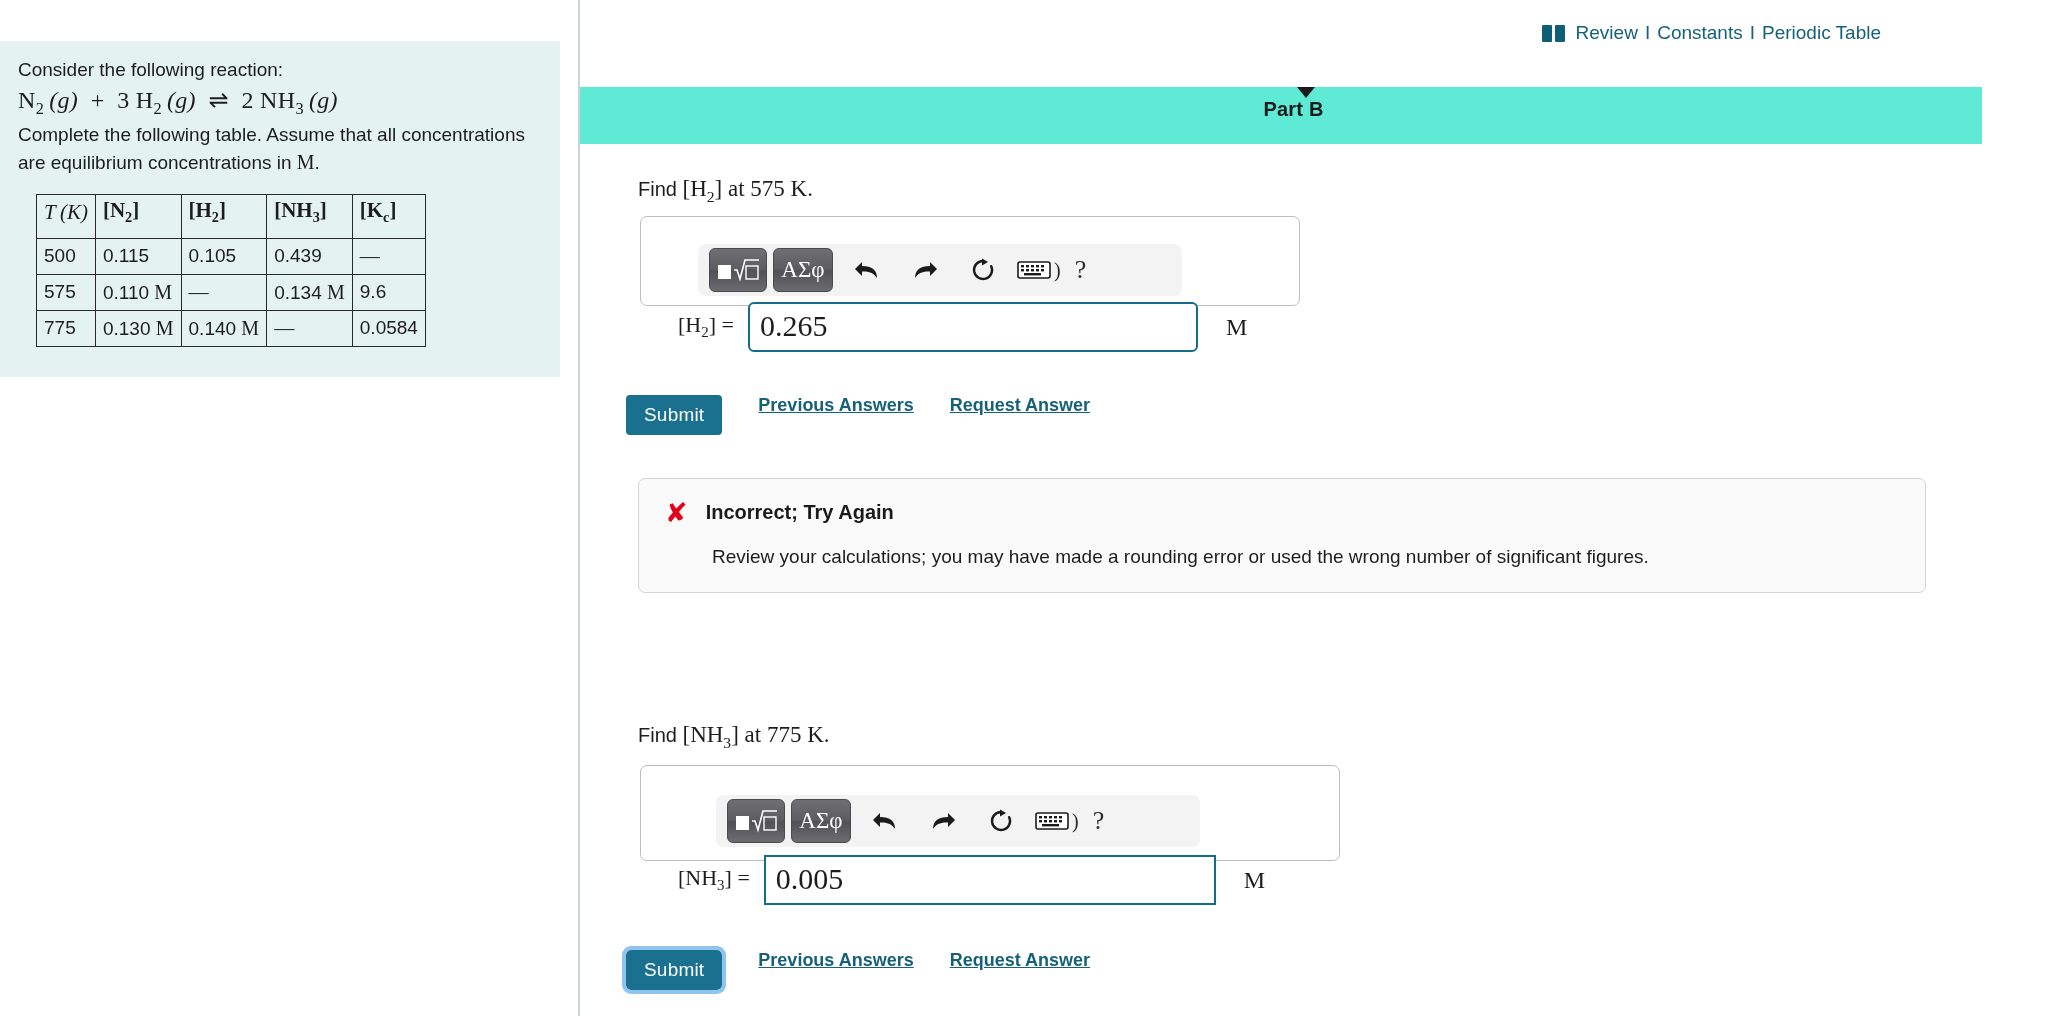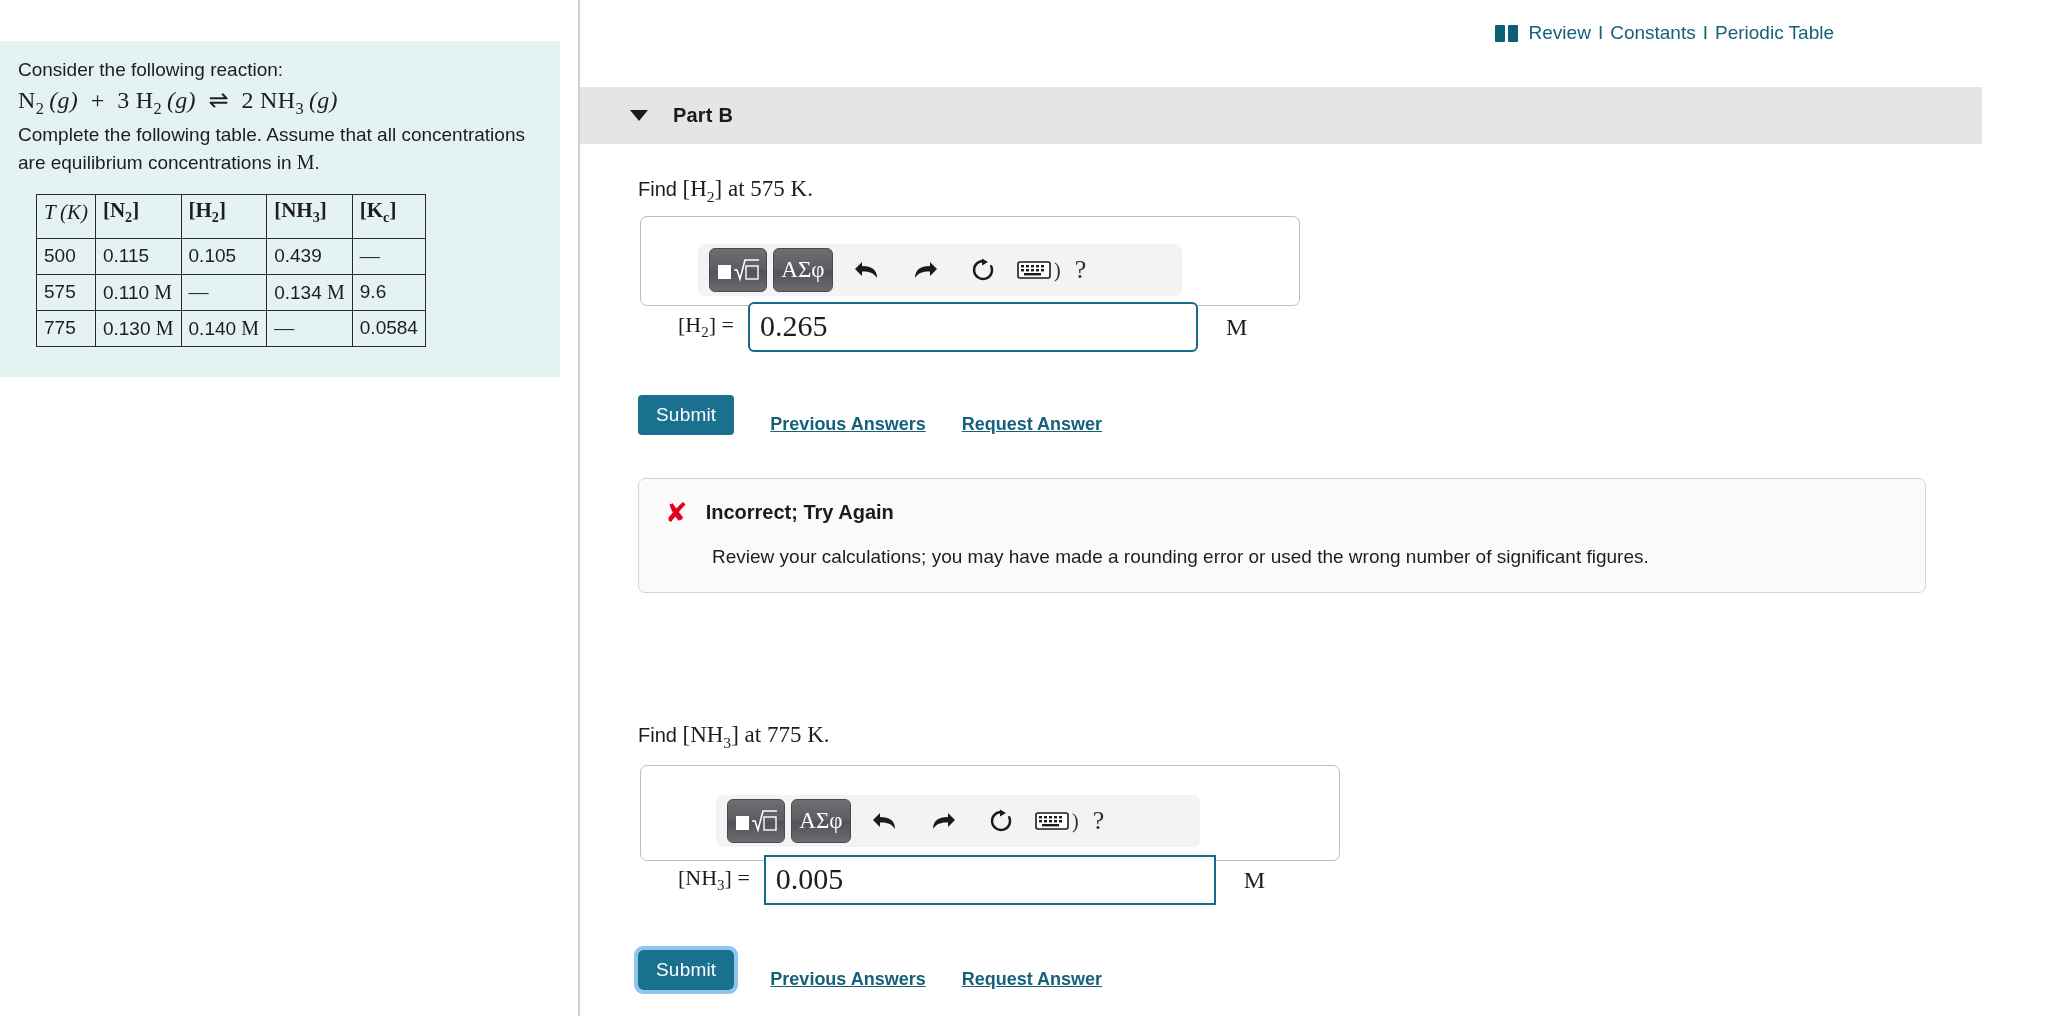--- a/index.html
+++ b/index.html
@@ -103,20 +103,21 @@
   }
 
   
   #right-panel {
     position: absolute;
     left: 580px;
     top: 0;
     width: 1336px;
     height: 1016px;
     background: #ffffff;
+    padding-left: 47px;
   }
 
   
   #top-links {
     position: absolute;
     right: 82px;
     top: 22px;
     display: flex;
     align-items: center;
     gap: 0px;
@@ -150,23 +151,24 @@
     color: #16617a;
     padding: 0 7px;
   }
 
   
   .part-header {
     position: absolute;
     left: 0;
     width: 1402px;
     height: 57px;
-    background: #e5e5e5;
-    display: flex;
-    align-items: center;
+    background: #5eead4;
+    display: flex;
+    align-items: center;
+    flex-direction: column;
   }
   .part-caret {
     width: 0;
     height: 0;
     border-left: 9px solid transparent;
     border-right: 9px solid transparent;
     border-top: 11px solid #1b1b1b;
     margin-left: 50px;
     cursor: pointer;
   }
@@ -294,23 +296,23 @@
   .unit-label {
     font-family: "Liberation Serif", serif;
     font-size: 24px;
     color: #1d1d1d;
     margin-left: 28px;
   }
 
   
   .submit-row {
     position: absolute;
-    left: 58px;
-    display: flex;
-    align-items: flex-end;
+    left: 46px;
+    display: flex;
+    align-items: flex-start;
   }
   .submit-btn {
     background: #19708f;
     color: #ffffff;
     border: none;
     border-radius: 4px;
     font-family: "Liberation Sans", sans-serif;
     font-size: 19px;
     padding: 0 18px;
     height: 40px;

